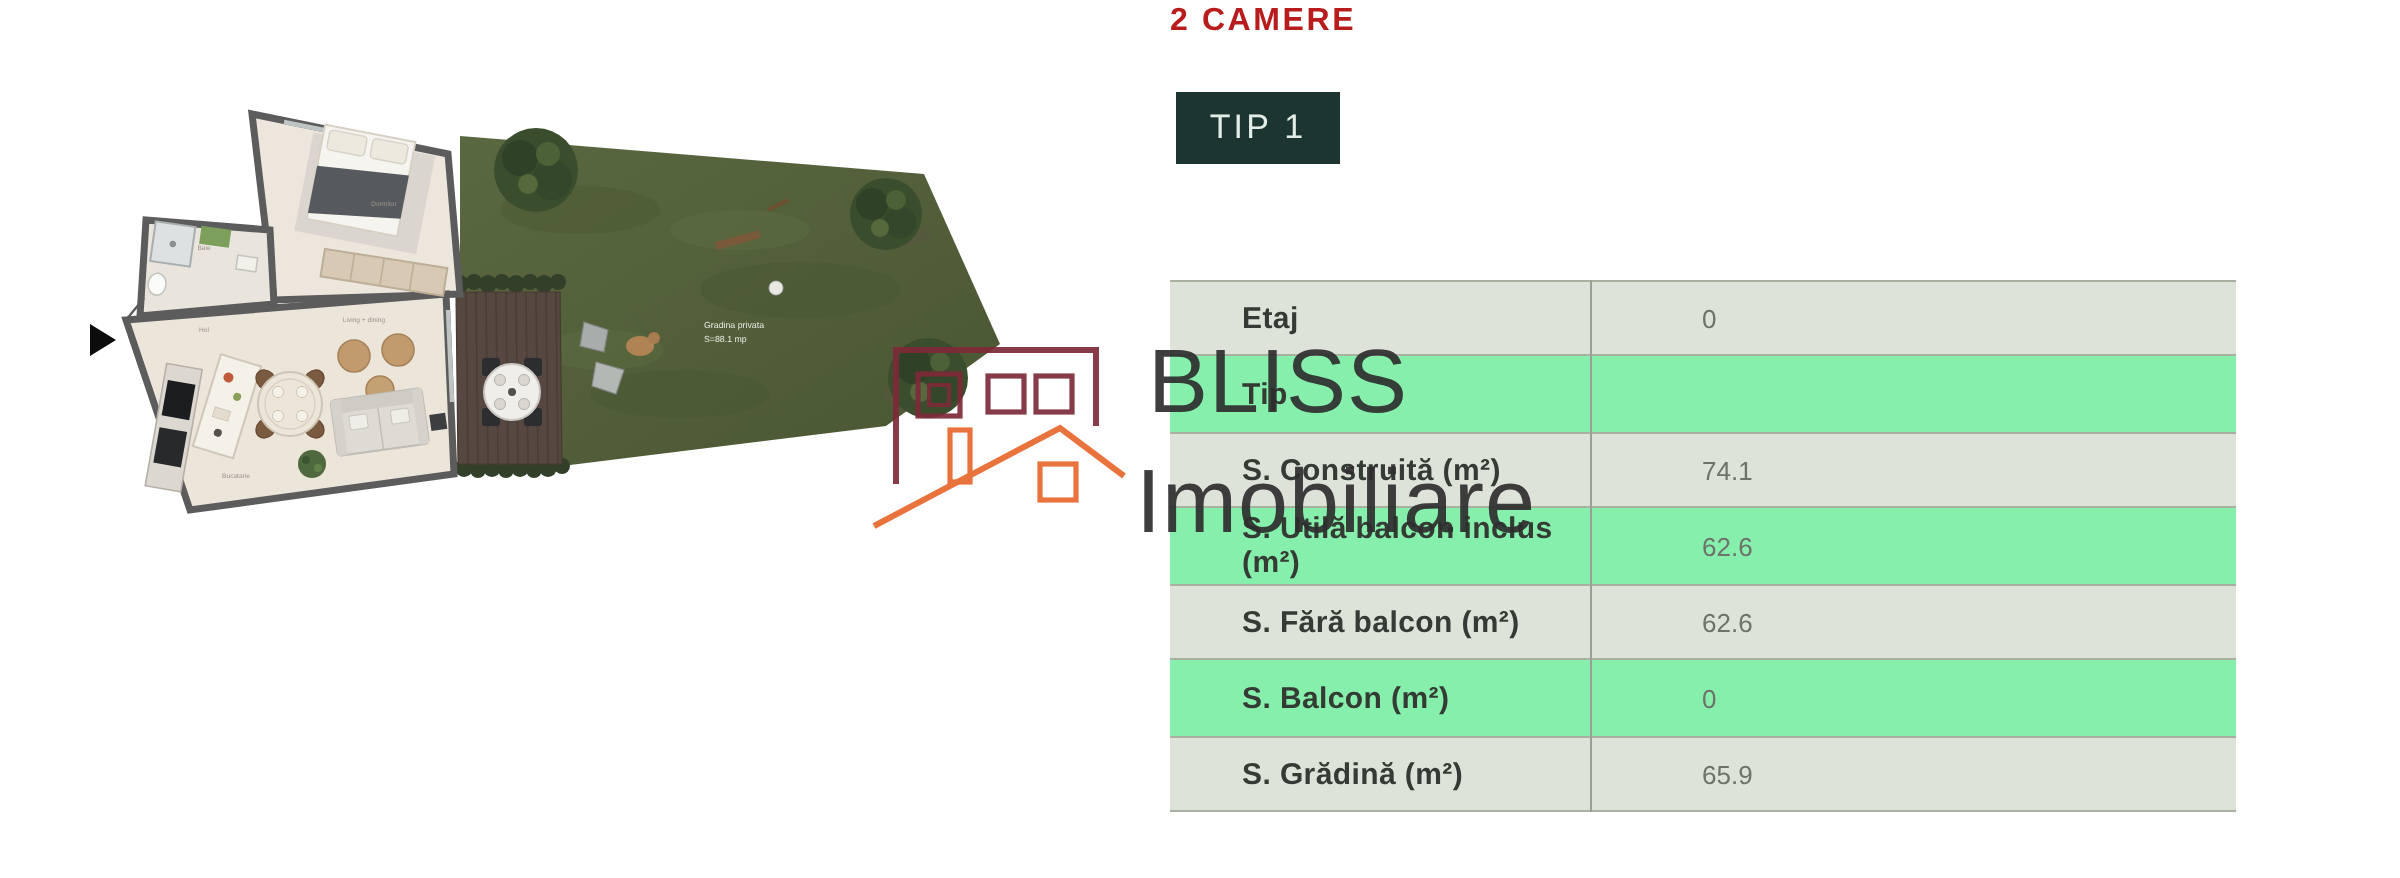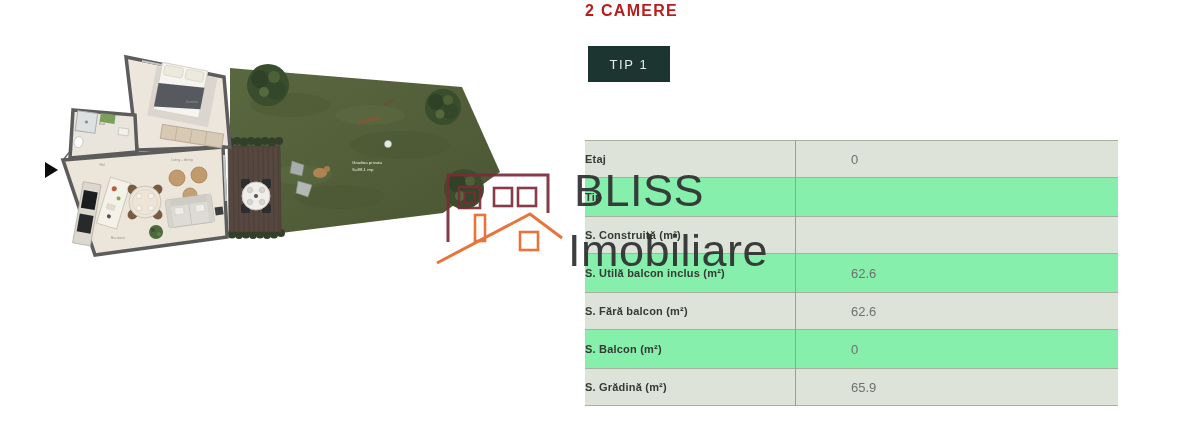--- a/index.html
+++ b/index.html
@@ -13,35 +13,35 @@
   
   .section-title {
     position:absolute; left:585px; top:2px;
     font-size:16px; font-weight:bold; letter-spacing:1.3px;
     color:#b91c1c;
   }
   .tip-btn {
     position:absolute; left:588px; top:46px; width:82px; height:36px;
     background:#1c3531; color:#e3ece7; border:none; cursor:pointer;
     font-family:"Liberation Sans", sans-serif;
-    font-size:13px; letter-spacing:1.6px; text-align:center;
+    font-size:17px; letter-spacing:1.6px; text-align:center;
   }
 
   .details-table {
     position:absolute; left:585px; top:140px; width:533px; height:266px;
   }
   .dt-row { display:flex; width:533px; height:38px; background:#86efac; }
   .dt-row.shaded {
     background:#dde3d9;
     border-top:1px solid #a8b19f; border-bottom:1px solid #a8b19f;
   }
   .dt-cell { display:flex; align-items:center; height:100%; }
   .dt-label {
-    width:210px; 
-    font-size:11px; font-weight:bold; color:#343a34; letter-spacing:.2px;
+    width:210px; padding-left:36px;
+    font-size:15px; font-weight:bold; color:#343a34; letter-spacing:.2px;
   }
   .dt-value {
     flex:1; padding-left:56px;
     font-size:13px; color:#6d726b;
   }
   .dt-vdivider {
     position:absolute; left:210px; top:0; width:1px; height:266px;
     background:#9aa096;
   }
 
@@ -269,20 +269,21 @@
     <div class="dt-row shaded">
       <div class="dt-cell dt-label">Etaj</div>
       <div class="dt-cell dt-value">0</div>
     </div>
     <div class="dt-row">
       <div class="dt-cell dt-label">Tip</div>
       <div class="dt-cell dt-value"></div>
     </div>
     <div class="dt-row shaded">
       <div class="dt-cell dt-label">S. Construită (m²)</div>
+      <div class="dt-cell dt-value">74.1</div>
     </div>
     <div class="dt-row">
       <div class="dt-cell dt-label">S. Utilă balcon inclus (m²)</div>
       <div class="dt-cell dt-value">62.6</div>
     </div>
     <div class="dt-row shaded">
       <div class="dt-cell dt-label">S. Fără balcon (m²)</div>
       <div class="dt-cell dt-value">62.6</div>
     </div>
     <div class="dt-row">

